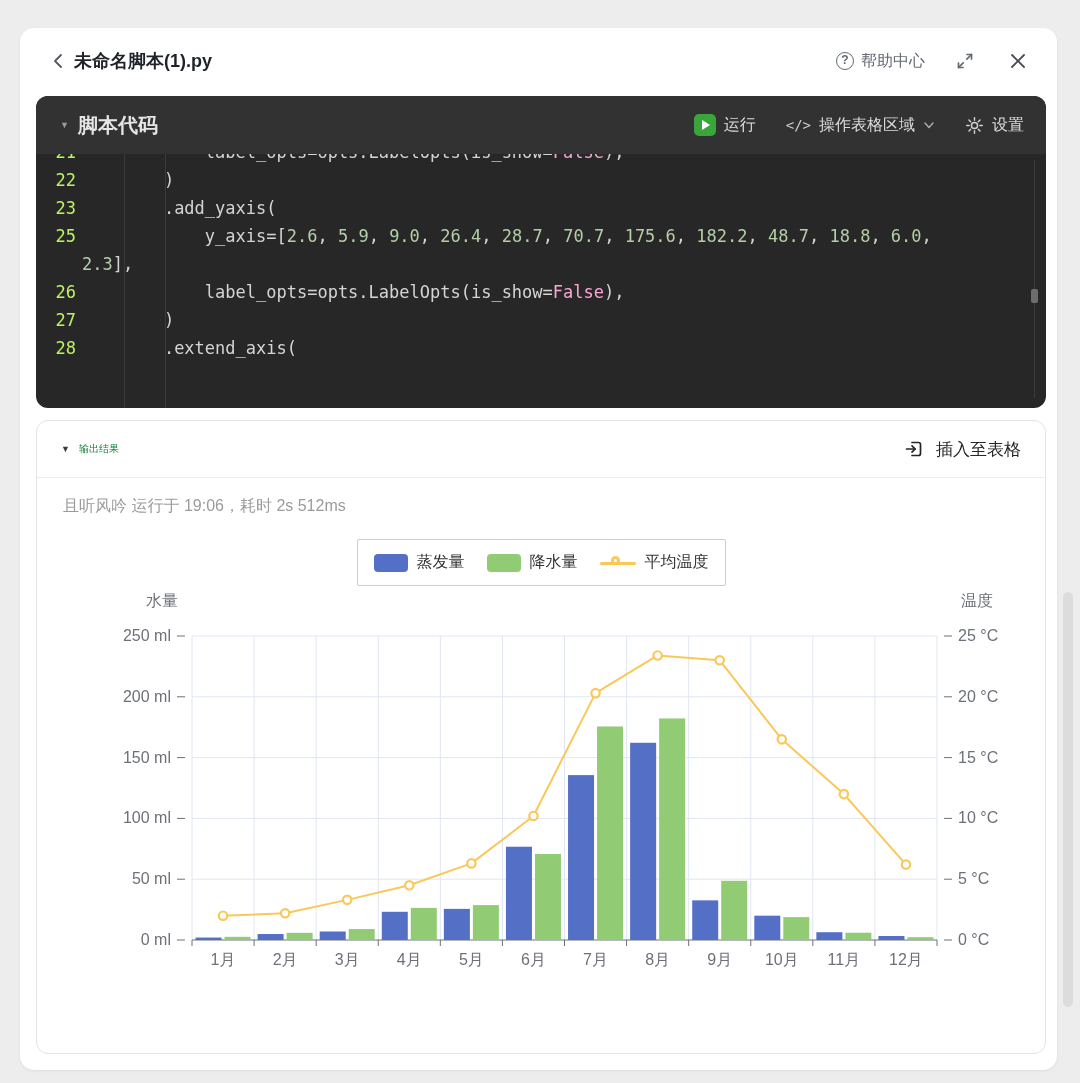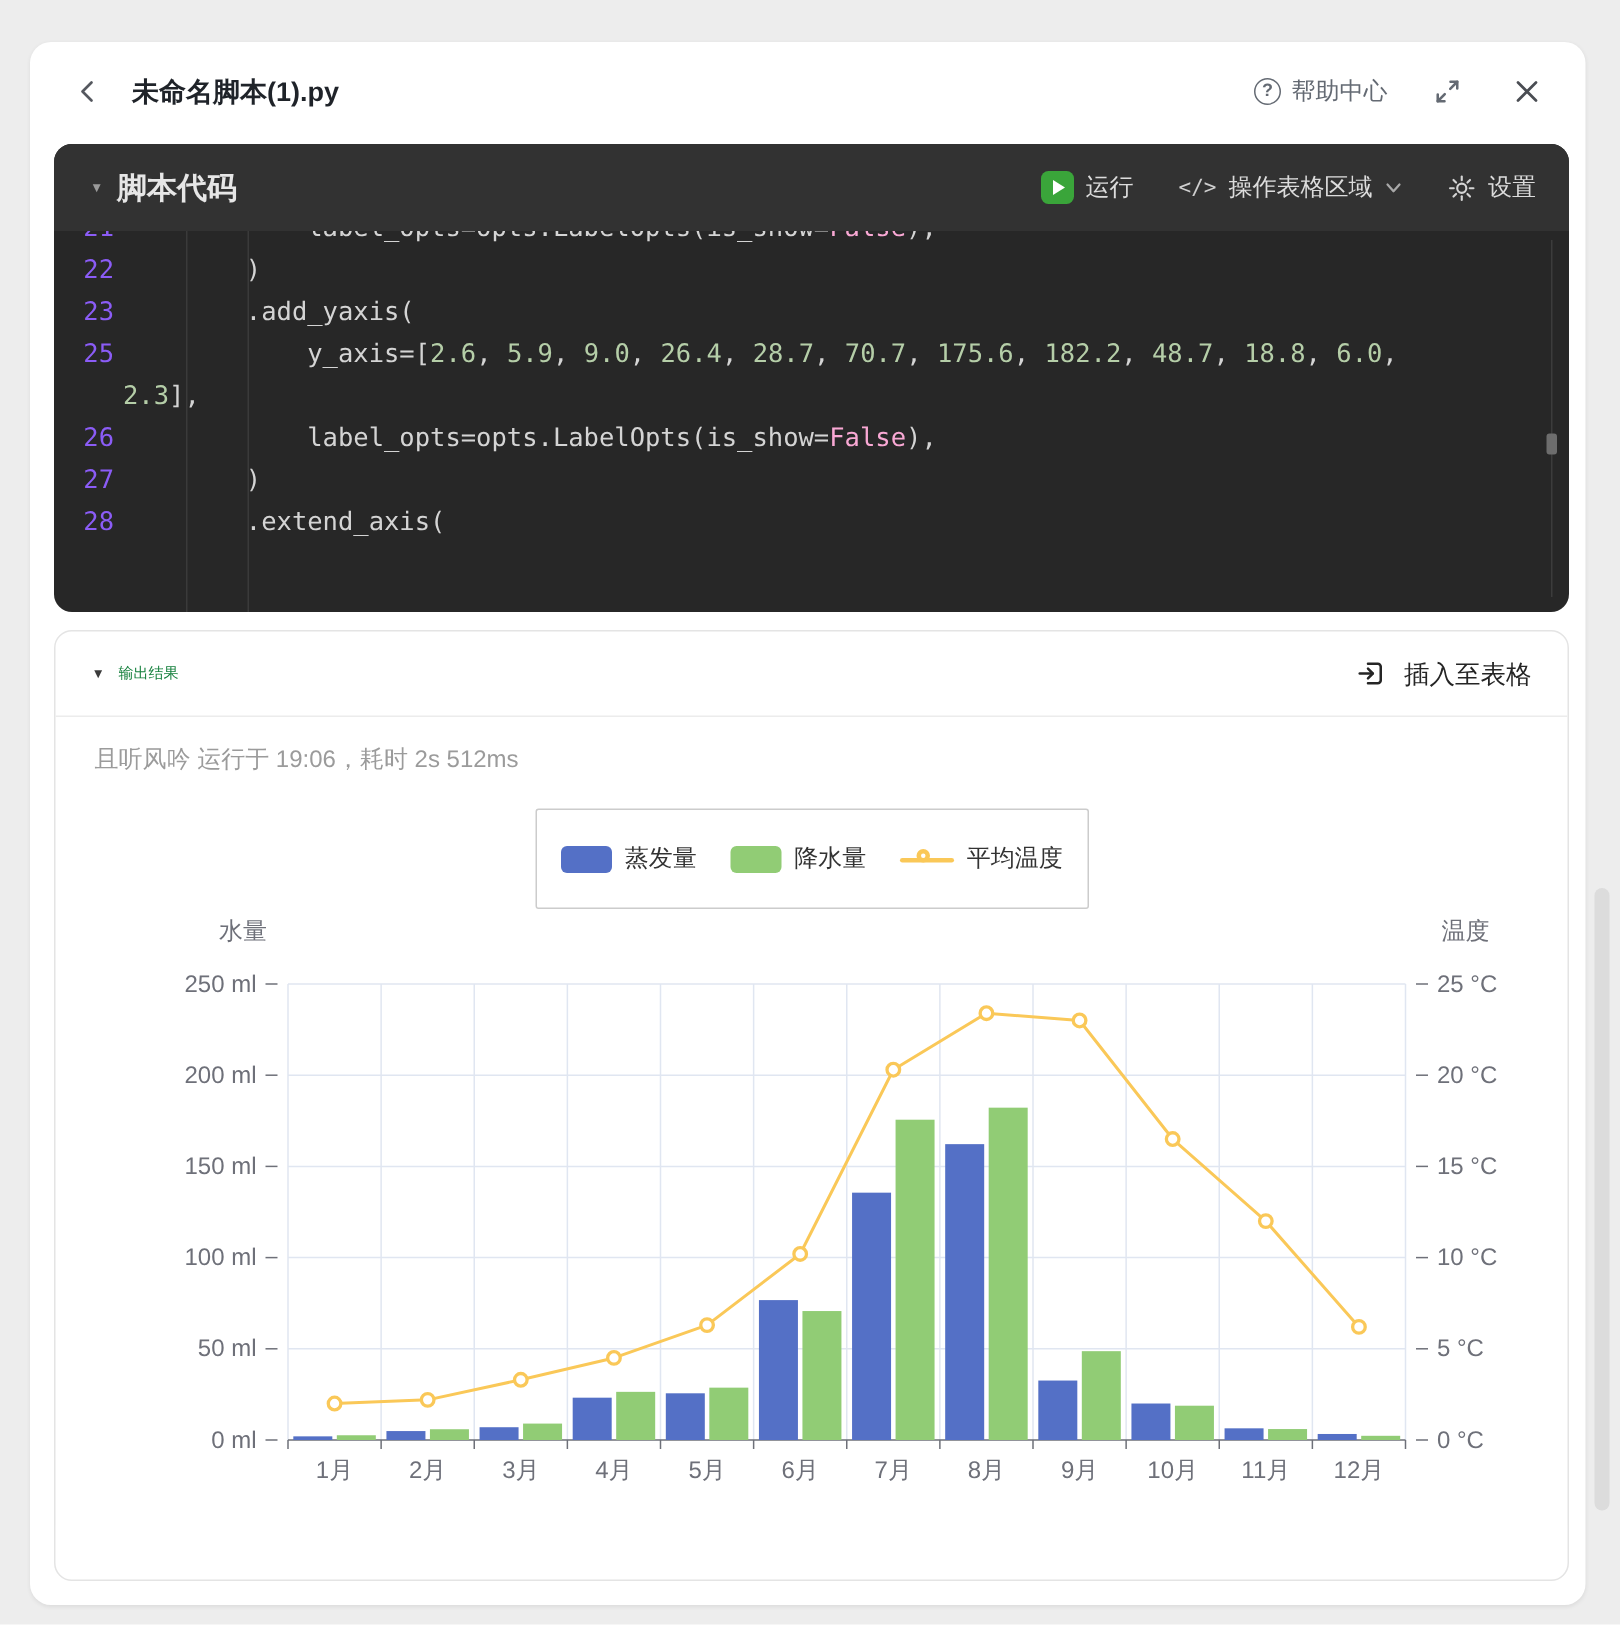--- a/index.html
+++ b/index.html
@@ -4,21 +4,21 @@
 <style>
   * { margin:0; padding:0; box-sizing:border-box; }
   html,body { width:1080px; height:1083px; }
   body { font-family:"Liberation Sans", sans-serif; background:#ededed; position:relative; overflow:hidden; }
 
   .card { position:absolute; left:20px; top:28px; width:1037px; height:1042px;
           background:#fff; border-radius:14px; box-shadow:0 1px 3px rgba(0,0,0,.07); }
 
   
   .titlebar { height:66px; display:flex; align-items:center; justify-content:space-between; padding:0 26px 0 26px; }
-  .tb-left { display:flex; align-items:center; gap:16px; }
+  .tb-left { display:flex; align-items:center; gap:2px; }
   .icon-btn { background:none; border:none; cursor:pointer; display:flex; align-items:center; justify-content:center; padding:4px; }
   .win-title { font-size:18px; font-weight:bold; color:#1f2329; }
   .tb-right { display:flex; align-items:center; gap:26px; }
   .help-btn { background:none; border:none; cursor:pointer; display:flex; align-items:center; gap:7px; font-size:16px; color:#646a73; }
   .help-q { width:18px; height:18px; border:1.6px solid #646a73; border-radius:50%; font-size:12px; line-height:15px; text-align:center; color:#646a73; font-weight:bold; }
 
   
   .code-panel { position:absolute; left:16px; top:68px; width:1010px; height:312px;
                 background:#272727; border-radius:12px; overflow:hidden; }
   .code-header { height:58px; background:#323232; display:flex; align-items:center; justify-content:space-between; padding:0 22px 0 24px; }
@@ -28,42 +28,42 @@
   .ch-right { display:flex; align-items:center; gap:30px; }
   .dk-btn { background:none; border:none; cursor:pointer; display:flex; align-items:center; gap:8px; font-size:16px; color:#dcdcdc; }
   .play { width:22px; height:22px; background:#3aa53a; border-radius:5px; display:flex; align-items:center; justify-content:center; }
   .play-tri { width:0; height:0; border-left:8px solid #fff; border-top:5px solid transparent; border-bottom:5px solid transparent; margin-left:2px; }
   .code-glyph { font-family:"DejaVu Sans Mono", monospace; font-size:14px; color:#cfcfcf; }
 
   
   .editor { position:relative; height:254px; overflow:hidden; font-family:"DejaVu Sans Mono", monospace; font-size:17px; }
   .code-lines { margin-top:-16px; }
   .code-row { height:28px; line-height:28px; display:flex; white-space:pre; }
-  .gutter { width:40px; text-align:right; color:#8b5cf6; flex:0 0 40px; }
+  .gutter { width:40px; text-align:right; color:#bef264; flex:0 0 40px; }
   .code-text { padding-left:6px; color:#d4d4d4; }
   .seg-plain { color:#d4d4d4; } .seg-kw { color:#f9a8d4; } .seg-str { color:#ce9178; } .seg-num { color:#b5cea8; }
   .guide { position:absolute; top:0; bottom:0; width:1px; background:#3a3a3a; }
   .g1 { left:88px; } .g2 { left:129px; }
   .ed-scrollbar { position:absolute; right:7px; top:6px; bottom:10px; width:8px; }
   .ed-track { position:absolute; left:3px; top:0; bottom:0; width:1px; background:#3c3c3c; }
   .ed-handle { position:absolute; left:0; top:54%; width:7px; height:14px; background:#6d6d6d; border-radius:2px; }
 
   
   .output-card { position:absolute; left:16px; top:392px; width:1010px; height:634px;
                  background:#fff; border:1px solid #e4e4e4; border-radius:12px; overflow:hidden; }
   .out-header { height:56px; display:flex; align-items:center; justify-content:space-between; padding:0 24px; }
   .out-left { display:flex; align-items:center; gap:9px; }
   .tri-dark { font-size:9px; color:#3b3b3b; }
   .out-title { font-size:10px; color:#15803d; font-weight:400; }
   .insert-btn { background:none; border:none; cursor:pointer; display:flex; align-items:center; gap:12px; font-size:17px; color:#252525; }
   .out-divider { height:1px; background:#ececec; }
   .status { margin:18px 0 12px 26px; font-size:16px; color:#9b9b9b; }
 
   .legend-wrap { display:flex; justify-content:center; margin-top:22px; }
-  .legend { display:flex; align-items:center; gap:22px; border:1px solid #ccc; background:#fff; border-radius:2px; padding:22px 16px; }
+  .legend { display:flex; align-items:center; gap:22px; border:1px solid #ccc; background:#fff; border-radius:2px; padding:12px 16px; }
   .legend-item { display:flex; align-items:center; gap:9px; cursor:pointer; font-size:16px; color:#333; }
   .swatch { width:34px; height:18px; border-radius:4px; display:inline-block; }
   .line-marker { position:relative; width:36px; height:18px; display:inline-block; }
   .line-marker .lm-line { position:absolute; left:0; right:0; top:8px; height:3px; border-radius:2px; }
   .line-marker .lm-ring { position:absolute; left:11px; top:2px; width:9px; height:9px; border-radius:50%; background:#fff; border:3px solid; }
 
   .chart-box { margin:4px 0 0 25px; }
 
   .page-scrollbar { position:absolute; right:7px; top:592px; width:10px; height:415px; background:#dcdcdc; border-radius:5px; }
 </style>

